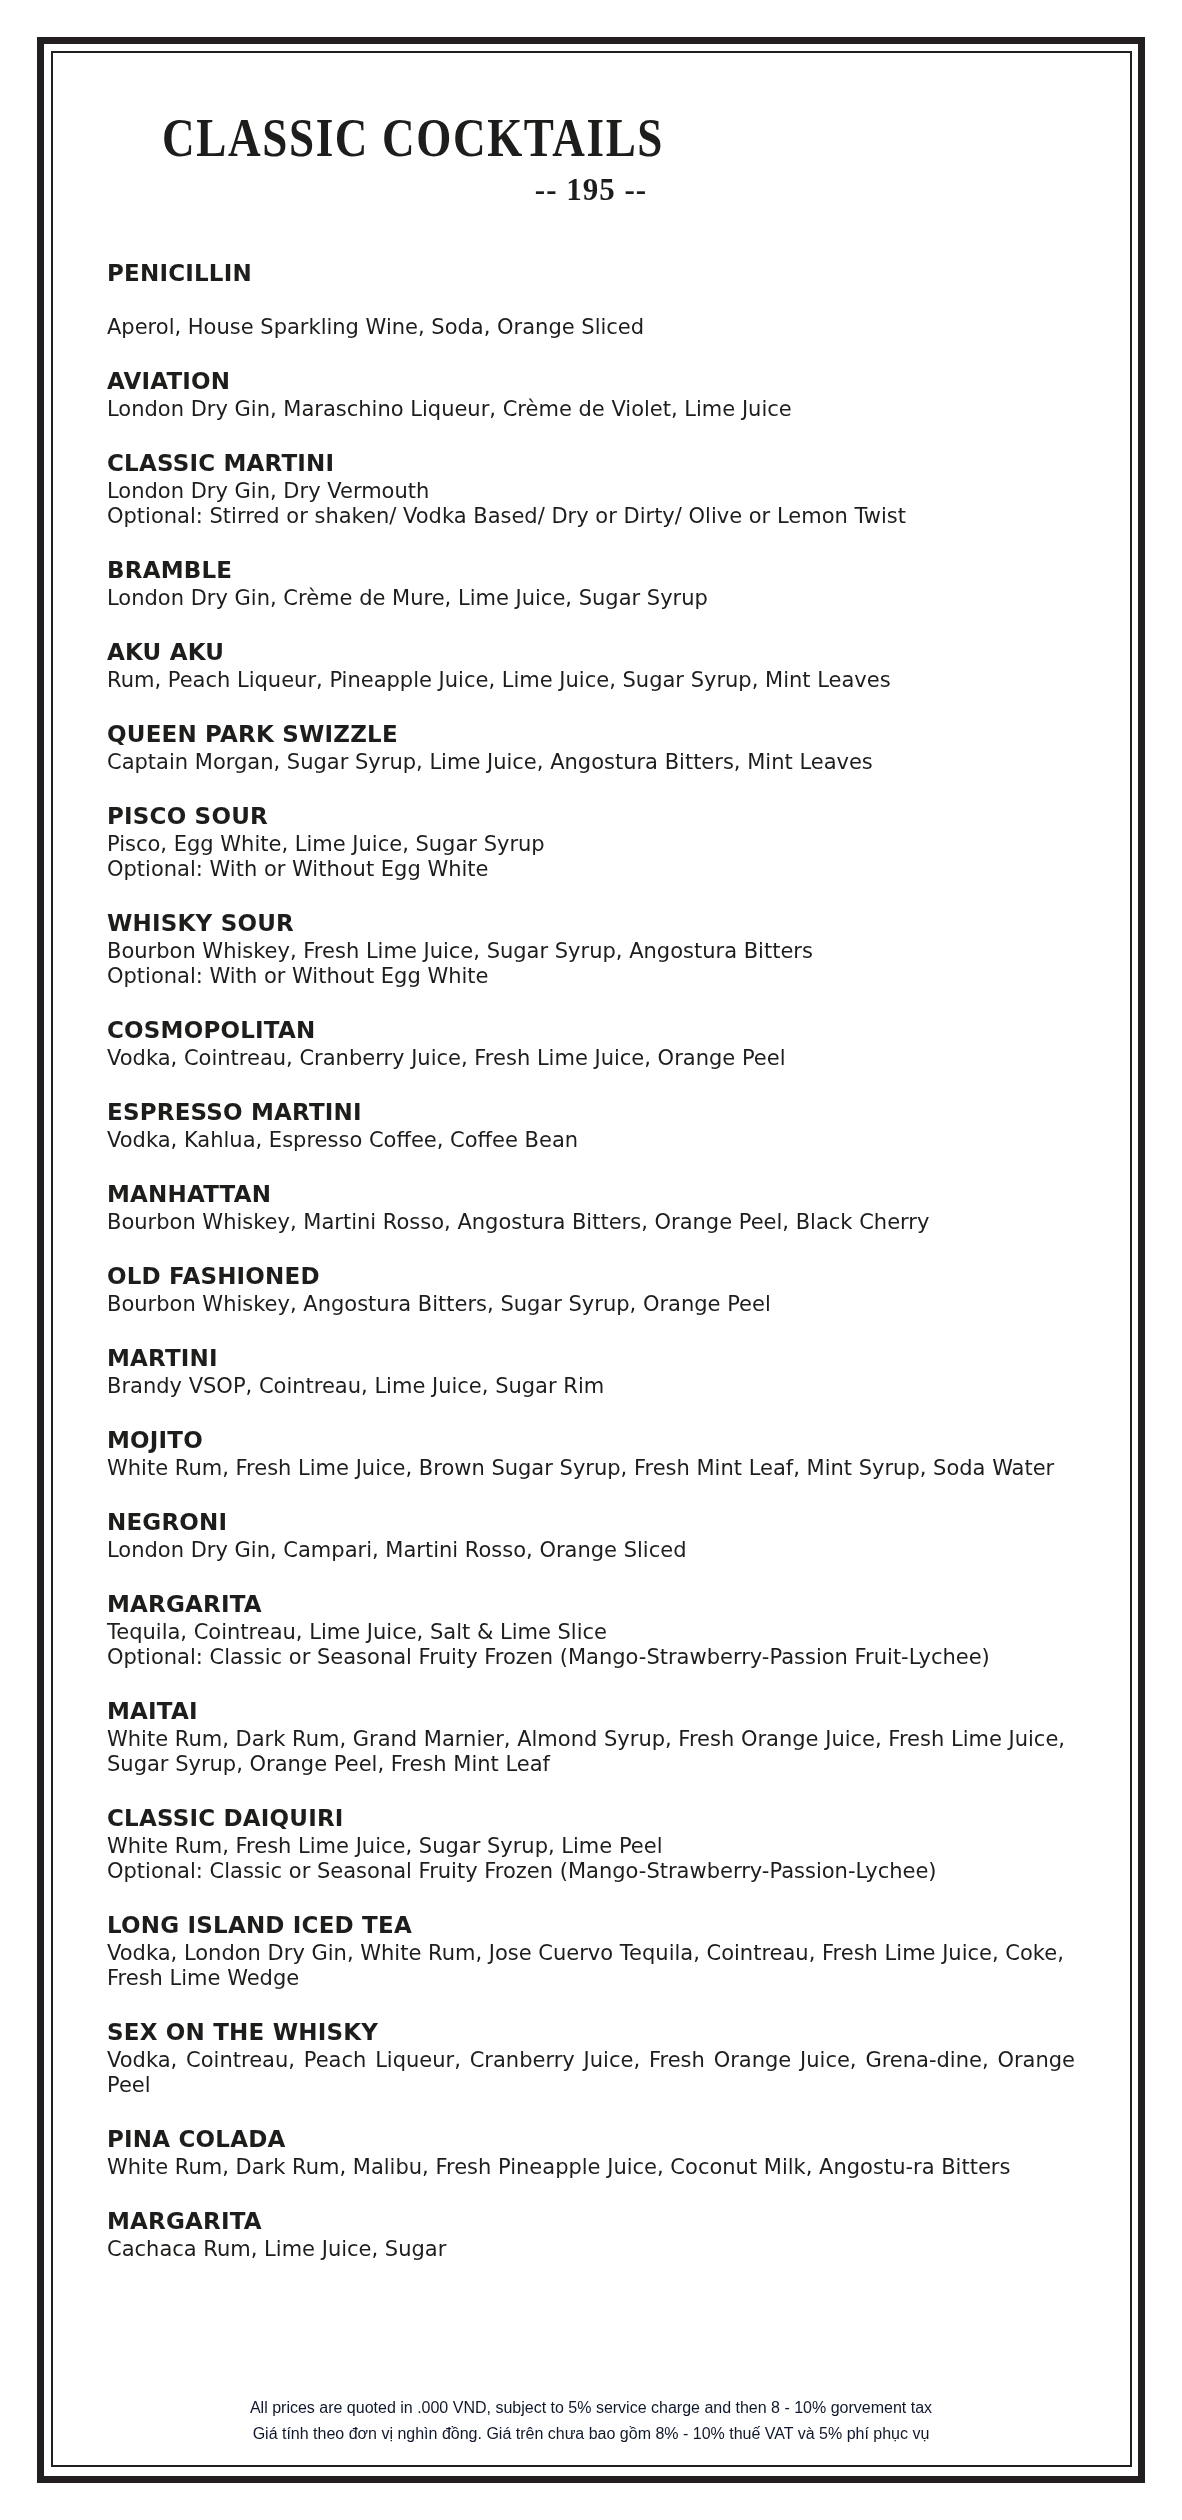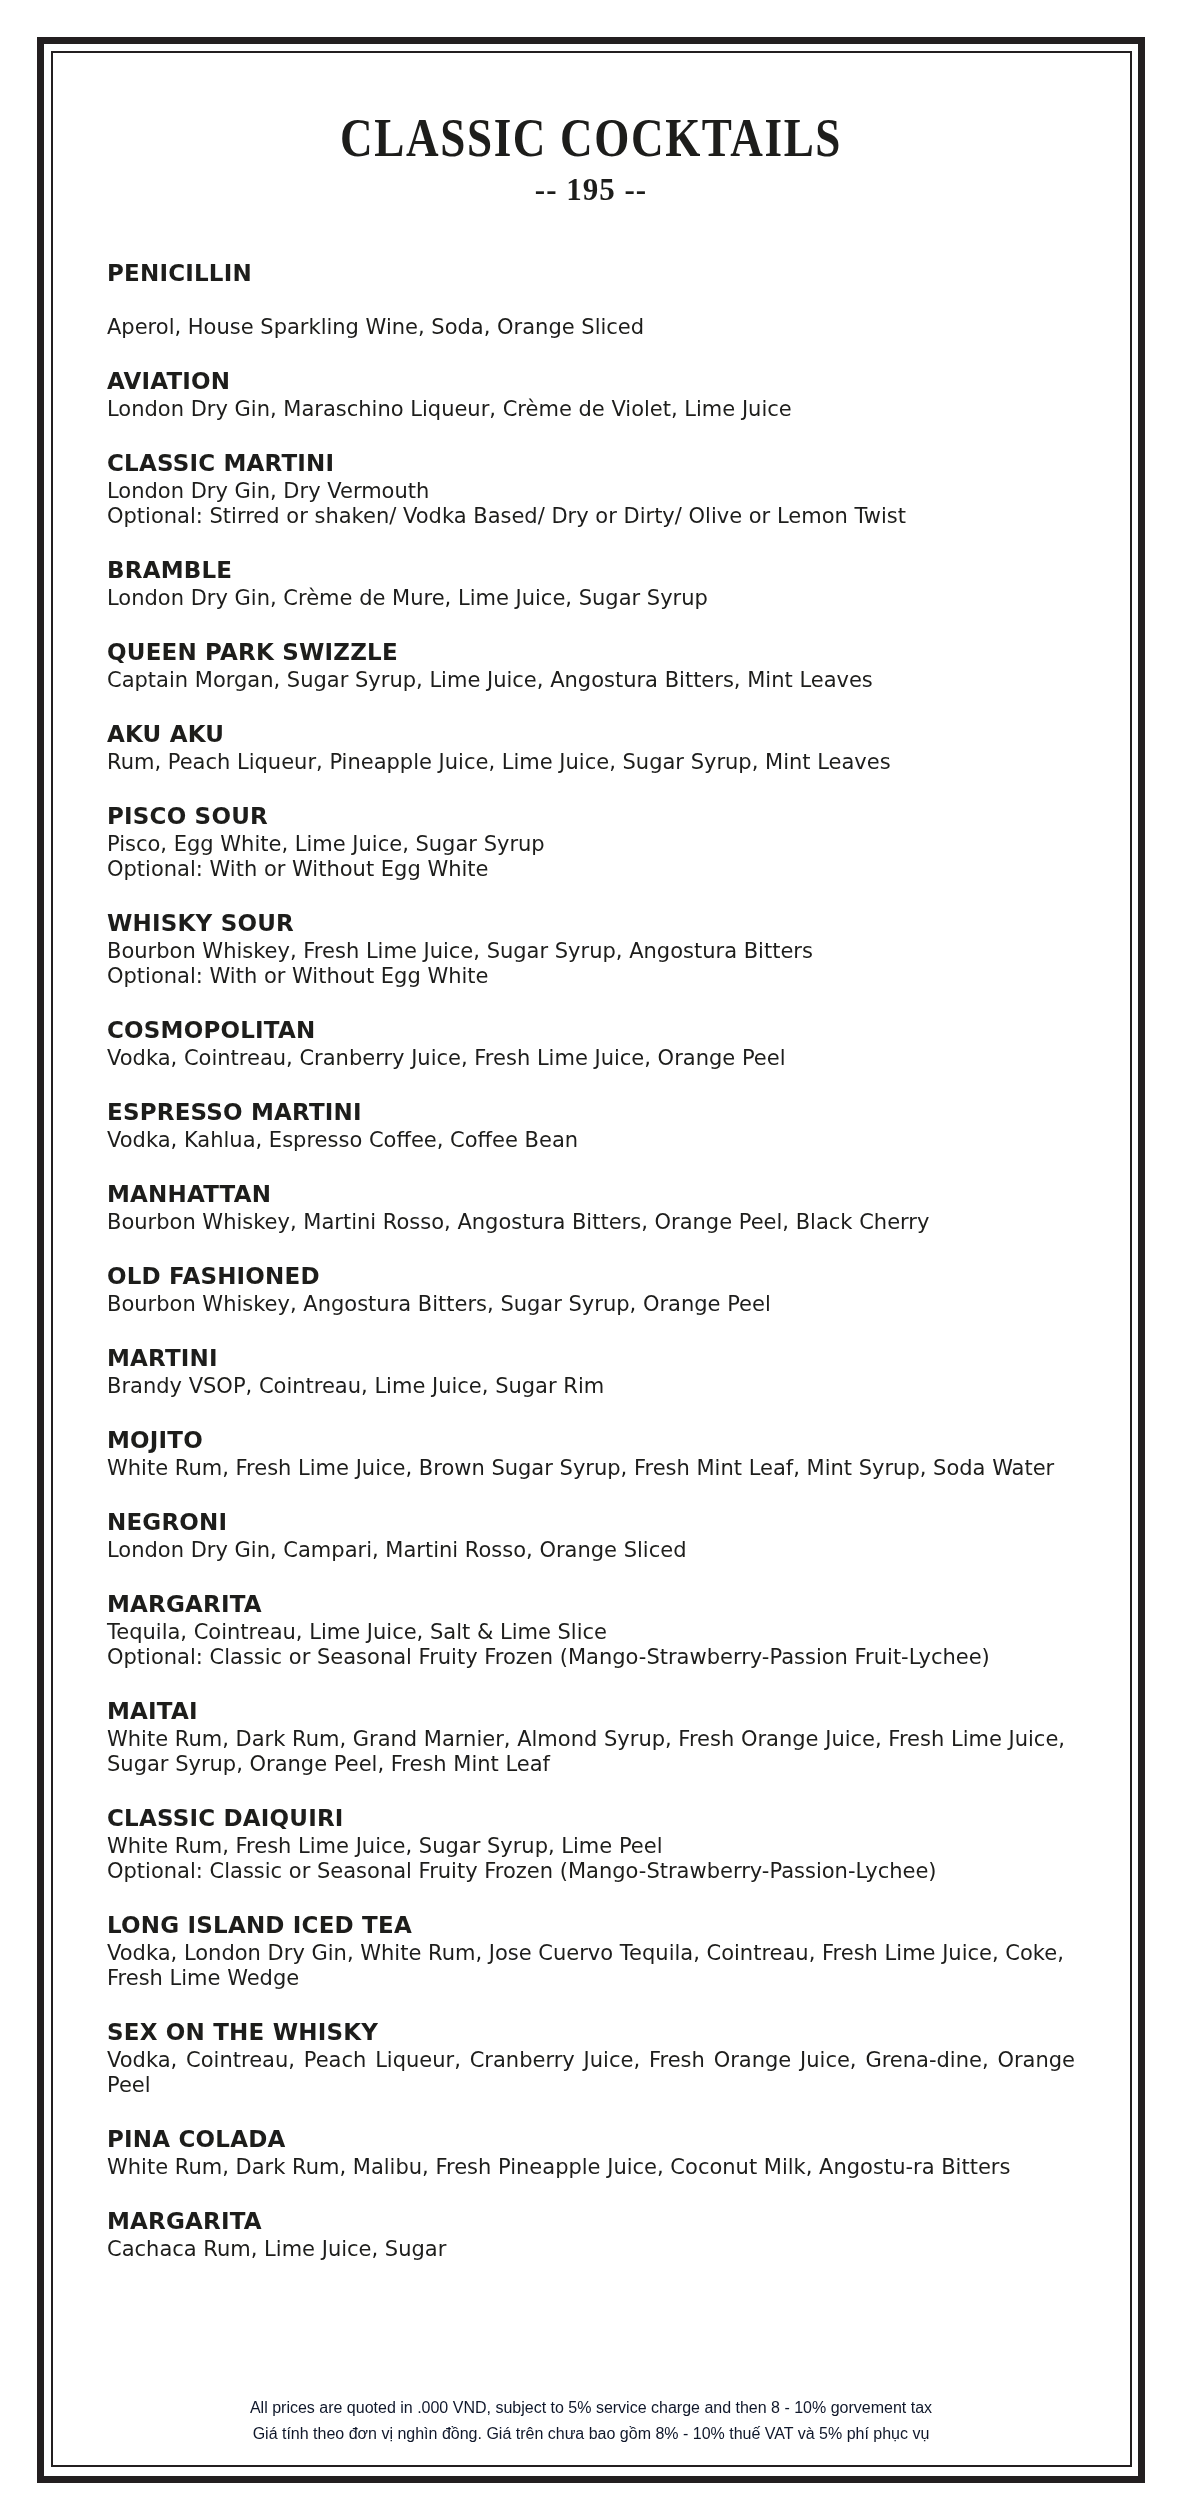--- a/index.html
+++ b/index.html
@@ -27,21 +27,21 @@
     border: 2px solid #231f20;
     box-sizing: border-box;
   }
 
   .content {
     position: absolute;
     left: 107px; right: 107px; top: 51px;
     padding-top: 57px;
   }
 
-  .title-wrap { text-align: center; }
+  .title-wrap { }
   .title {
     display: inline-block;
     font-family: "Liberation Serif", "DejaVu Serif", serif;
     font-weight: 700;
     font-size: 55px;
     line-height: 60px;
     letter-spacing: 2px;
     transform: scaleX(0.82);
     transform-origin: center;
     white-space: nowrap;
@@ -110,26 +110,26 @@
         <div class="item">
           <div class="item-name">CLASSIC MARTINI</div>
           <div class="ing">London Dry Gin, Dry Vermouth</div>
           <div class="ing">Optional: Stirred or shaken/ Vodka Based/ Dry or Dirty/ Olive or Lemon Twist</div>
         </div>
         <div class="item">
           <div class="item-name">BRAMBLE</div>
           <div class="ing">London Dry Gin, Crème de Mure, Lime Juice, Sugar Syrup</div>
         </div>
         <div class="item">
+          <div class="item-name">AKU AKU</div>
+          <div class="ing">Rum, Peach Liqueur, Pineapple Juice, Lime Juice, Sugar Syrup, Mint Leaves</div>
+        </div>
+        <div class="item">
           <div class="item-name">QUEEN PARK SWIZZLE</div>
           <div class="ing">Captain Morgan, Sugar Syrup, Lime Juice, Angostura Bitters, Mint Leaves</div>
-        </div>
-        <div class="item">
-          <div class="item-name">AKU AKU</div>
-          <div class="ing">Rum, Peach Liqueur, Pineapple Juice, Lime Juice, Sugar Syrup, Mint Leaves</div>
         </div>
         <div class="item">
           <div class="item-name">PISCO SOUR</div>
           <div class="ing">Pisco, Egg White, Lime Juice, Sugar Syrup</div>
           <div class="ing">Optional: With or Without Egg White</div>
         </div>
         <div class="item">
           <div class="item-name">WHISKY SOUR</div>
           <div class="ing">Bourbon Whiskey, Fresh Lime Juice, Sugar Syrup, Angostura Bitters</div>
           <div class="ing">Optional: With or Without Egg White</div>

